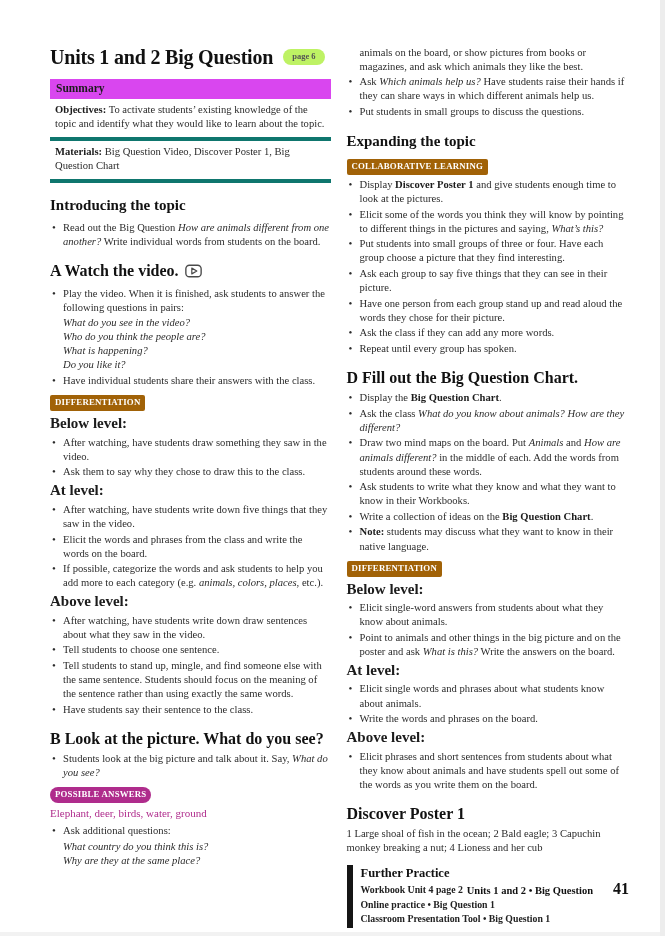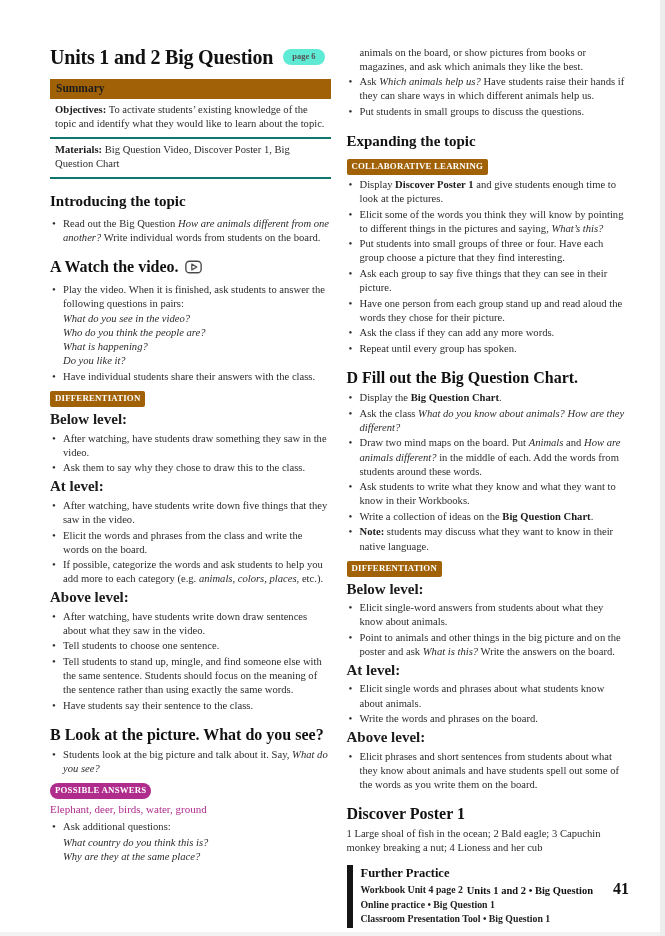--- a/index.html
+++ b/index.html
@@ -17,28 +17,28 @@
     content:"";position:absolute;top:0;right:0;width:5px;height:100%;
     background:#ededed;
   }
   .page::before{
     content:"";position:absolute;bottom:0;left:0;width:100%;height:4px;
     background:#f2f2f2;
   }
   .title-row{display:flex;align-items:center;gap:10px;margin:0 0 8px 0;}
   .title{font-size:20px;font-weight:bold;color:#111;letter-spacing:-0.2px;}
   .page-badge{
-    background:#5eead4;color:#555;font-weight:bold;font-size:8.5px;
+    background:#bef264;color:#555;font-weight:bold;font-size:8.5px;
     border-radius:9px;padding:2px 9px 3px;
   }
   .cols{display:flex;gap:16px;}
   .col{width:281px;font-size:10.6px;line-height:1.33;}
   
-  .summary-bar{background:#a16207;color:#1c1c1c;font-weight:bold;font-size:11.5px;padding:2px 6px 3px;}
-  .summary-sec{padding:4px 5px 6px;border-bottom:2px solid #0f766e;}
+  .summary-bar{background:#d946ef;color:#1c1c1c;font-weight:bold;font-size:11.5px;padding:2px 6px 3px;}
+  .summary-sec{padding:4px 5px 6px;border-bottom:4px solid #0f766e;}
   .bd{font-weight:bold;color:#1c1c1c;}
   .it{font-style:italic;}
   
   .h2{font-size:15px;font-weight:bold;color:#111;margin:13px 0 5px;}
   .h3{font-size:16px;font-weight:bold;color:#111;margin:11px 0 3px;}
   .level{font-weight:bold;color:#1c1c1c;font-size:15px;margin:2px 0 1px;}
   
   .bullet{position:relative;padding-left:13px;margin:1.5px 0;}
   .bullet .mk{position:absolute;left:2px;top:-1px;font-size:11px;}
   .iline{padding-left:13px;font-style:italic;margin:0;}

